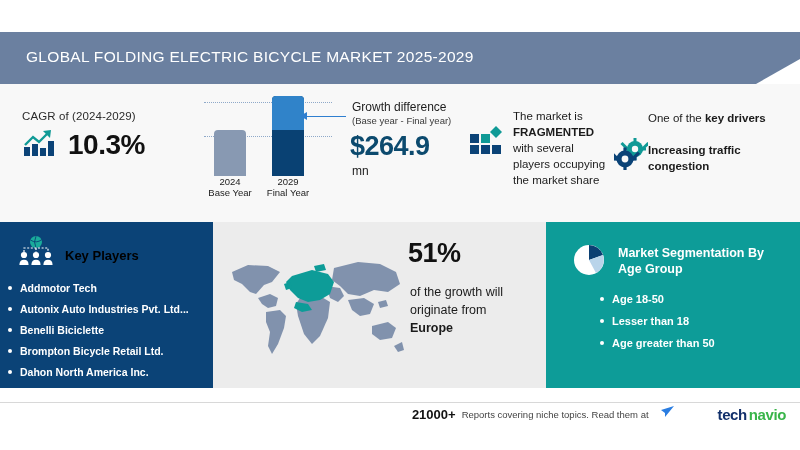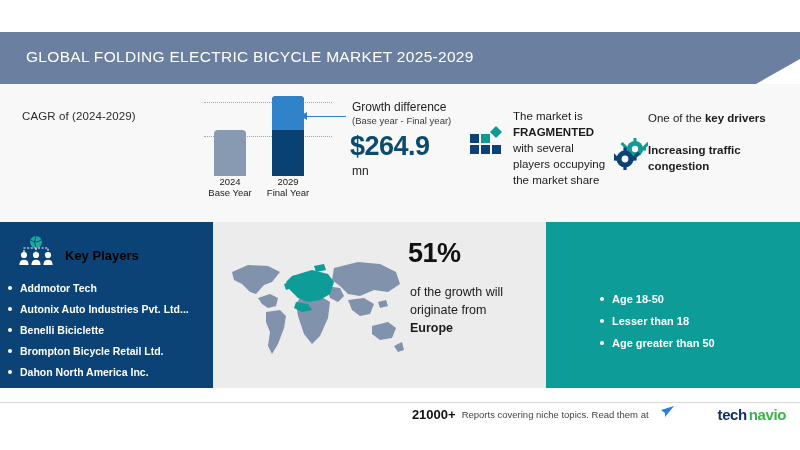--- a/index.html
+++ b/index.html
@@ -403,20 +403,33 @@
 <body>
 
 <div class="canvas">
 
   <div class="header-bar"></div>
   <div class="header-title">GLOBAL FOLDING ELECTRIC BICYCLE MARKET 2025-2029</div>
 
   <div class="top-band"></div>
 
   <div class="cagr-label">CAGR of (2024-2029)</div>
+  <div class="cagr-row">
+    <span>
+      <svg width="36" height="30" viewBox="0 0 36 30">
+        <polyline points="3,17 11,9 17,14 27,4" fill="none" stroke="#109a96" stroke-width="2.4"></polyline>
+        <polygon points="21,3 29,2 28,10" fill="#109a96"></polygon>
+        <rect x="2" y="19" width="6" height="9" fill="#0b4377"></rect>
+        <rect x="10" y="16" width="6" height="12" fill="#0b4377"></rect>
+        <rect x="18" y="20" width="6" height="8" fill="#0b4377"></rect>
+        <rect x="26" y="13" width="6" height="15" fill="#0b4377"></rect>
+      </svg>
+    </span>
+    <span class="cagr-value">10.3%</span>
+  </div>
 
   <div class="chartwrap">
     <div class="gridline gl-top"></div>
     <div class="gridline gl-mid"></div>
     <div class="bar bar-base"></div>
     <div class="bar bar-final">
       <div class="cap"></div>
     </div>
     <div class="bar-caption cap-base">
       <div>2024</div>
@@ -534,20 +547,30 @@
     </span>
   </div>
   <div class="growth-pct">51%</div>
   <div class="growth-desc">
     <span>of the growth will</span><br>
     <span>originate from</span><br>
     <b>Europe</b>
   </div>
 
   <div class="panel-seg"></div>
+  <div class="seg-head">
+    <span>
+      <svg width="34" height="34" viewBox="0 0 34 34">
+        <circle cx="17" cy="17" r="15" fill="#ffffff"></circle>
+        <path d="M17 17 L17 2 A15 15 0 0 1 31 12 Z" fill="#0b3f72"></path>
+        <path d="M17 17 L31 12 A15 15 0 0 1 24 30 Z" fill="#b9d4ea"></path>
+      </svg>
+    </span>
+    <span class="seg-title">Market Segmentation By Age Group</span>
+  </div>
   <ul class="seg-list">
     <li>Age 18-50</li>
     <li>Lesser than 18</li>
     <li>Age greater than 50</li>
   </ul>
 
   <div class="footer-rule"></div>
   <div class="footer-row">
     <span class="footer-count">21000+</span>
     <span class="footer-text">Reports covering niche topics. Read them at</span>

